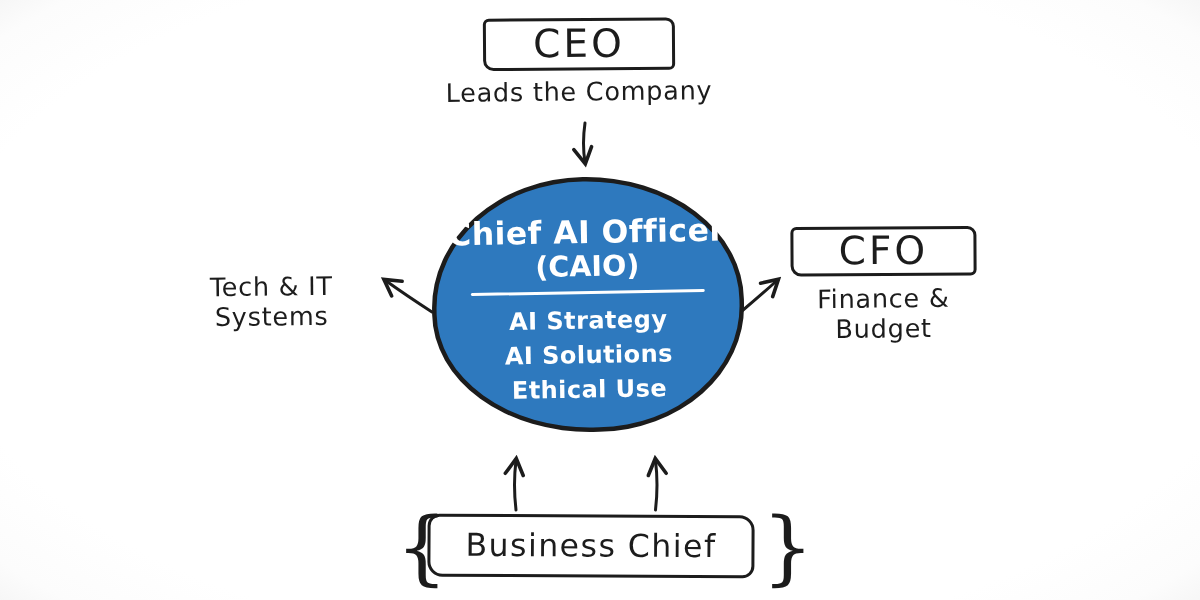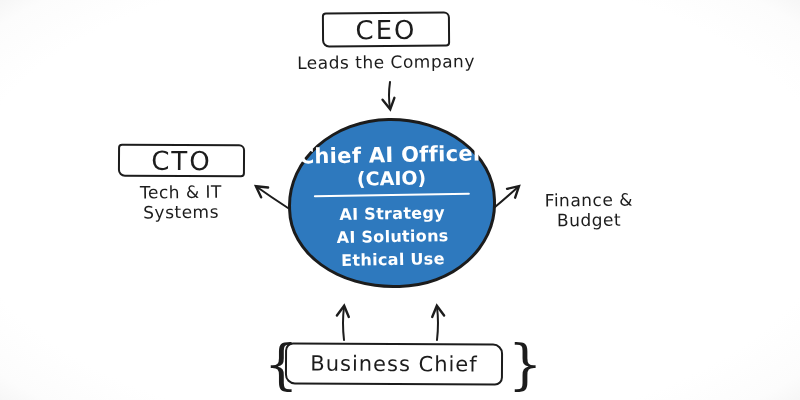--- a/index.html
+++ b/index.html
@@ -117,25 +117,25 @@
 </head>
 <body>
 
 <div class="canvas">
 
   <div class="node-box box-ceo">
     <span>CEO</span>
   </div>
   <div class="sublabel sub-ceo">Leads the Company</div>
 
-  <div class="node-box box-cto">
-    <span>CTO</span>
-  </div>
   <div class="sublabel sub-cto">Tech &amp; IT Systems</div>
 
+  <div class="node-box box-cfo">
+    <span>CFO</span>
+  </div>
   <div class="sublabel sub-cfo">Finance &amp; Budget</div>
 
   <div class="caio-ellipse">
     <div class="caio-title">Chief AI Officer</div>
     <div class="caio-subtitle">(CAIO)</div>
     <div class="caio-divider"></div>
     <div class="caio-item">AI Strategy</div>
     <div class="caio-item">AI Solutions</div>
     <div class="caio-item">Ethical Use</div>
   </div>

